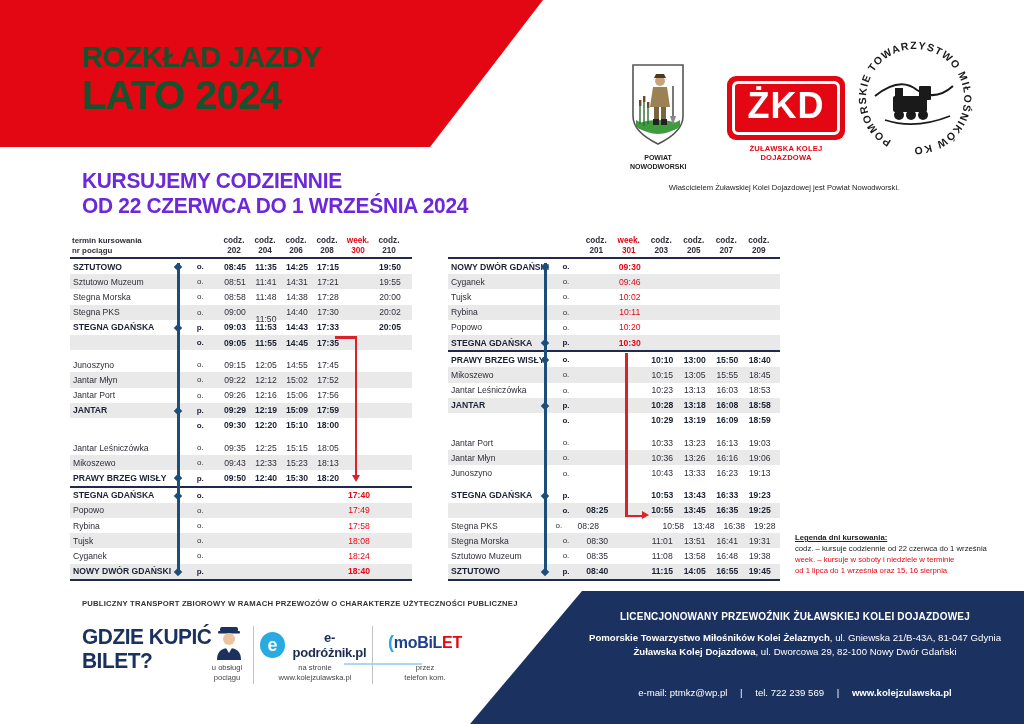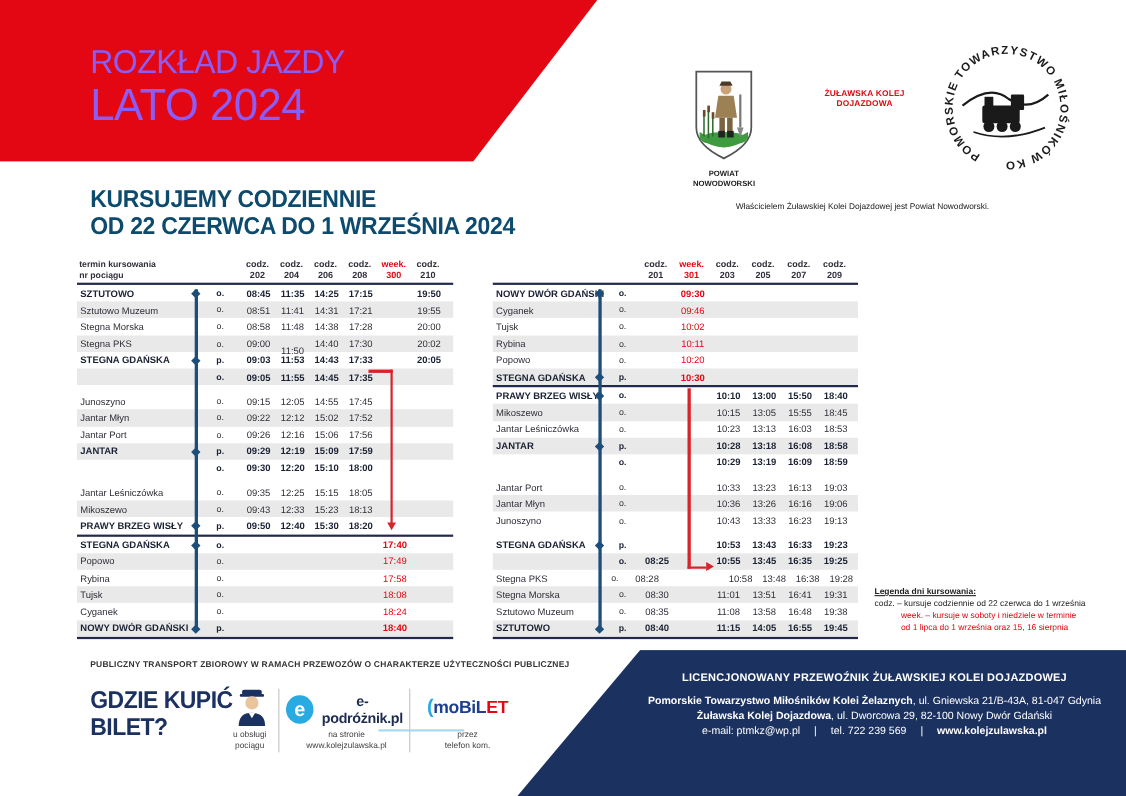--- a/index.html
+++ b/index.html
@@ -2,24 +2,24 @@
 <html><head>
 <meta charset="utf-8">
 <style>
   html,body{margin:0;padding:0;}
   body{font-family:"Liberation Sans",sans-serif;background:#fff;}
   #page{position:relative;width:1024px;height:724px;background:#ffffff;overflow:hidden;}
 
   
   .red-banner{position:absolute;left:0;top:0;width:560px;height:147px;background:#e30613;
     clip-path:polygon(0 0,543px 0,430px 147px,0 147px);}
-  .title-block{position:absolute;left:82px;top:40px;color:#8b5cf6;font-weight:400;letter-spacing:-0.5px;}
+  .title-block{position:absolute;left:82px;top:40px;color:#14532d;font-weight:700;letter-spacing:-0.5px;}
   .title-l1{font-size:30px;line-height:33px;transform:scaleX(.97);transform-origin:left;}
   .title-l2{font-size:41px;line-height:44px;transform:scaleX(.97);transform-origin:left;}
-  .subtitle-block{position:absolute;left:82px;top:169px;color:#0c4a6e;font-weight:700;letter-spacing:-0.3px;}
+  .subtitle-block{position:absolute;left:82px;top:169px;color:#6d28d9;font-weight:700;letter-spacing:-0.3px;}
   .sub-l1{font-size:22px;line-height:24px;transform:scaleX(.95);transform-origin:left;}
   .sub-l2{font-size:22px;line-height:25px;transform:scaleX(.95);transform-origin:left;}
 
   
   .logo-powiat{position:absolute;left:630px;top:64px;width:56px;text-align:center;}
   .logo-powiat .caption{font-size:7px;font-weight:700;color:#222;line-height:9px;margin-top:3px;}
   .logo-zkd{position:absolute;left:727px;top:76px;width:118px;text-align:center;}
   .zkd-box{position:relative;width:118px;height:64px;background:#e30613;border-radius:9px;}
   .zkd-inner{position:absolute;left:5px;top:5px;right:5px;bottom:5px;border:3px solid #fff;border-radius:6px;}
   .zkd-text{position:absolute;left:0;right:0;top:10px;color:#fff;font-size:36px;font-weight:700;letter-spacing:1px;line-height:40px;}
@@ -47,21 +47,21 @@
   .cell-t.wk{color:#e30613;}
   .blue-line{position:absolute;width:3px;background:#1d4e79;z-index:2;}
   .blue-node{position:absolute;width:6px;height:6px;background:#1d4e79;transform:rotate(45deg);z-index:3;}
   .red-seg{position:absolute;background:#d8232a;z-index:4;}
   .red-arrow-down{position:absolute;width:0;height:0;border-left:4.5px solid transparent;border-right:4.5px solid transparent;border-top:7px solid #d8232a;z-index:4;}
   .red-arrow-right{position:absolute;width:0;height:0;border-top:4.5px solid transparent;border-bottom:4.5px solid transparent;border-left:7px solid #d8232a;z-index:4;}
 
   
   .legend{position:absolute;left:795px;top:516px;width:226px;font-size:7.7px;line-height:11px;color:#222;}
   .legend .lg-title{font-weight:700;text-decoration:underline;margin-top:16px;}
-  .legend .red{color:#e30613;margin-left:24px;}
+  .legend .red{color:#e30613;}
 
   
   .pt-note{position:absolute;left:82px;top:599px;font-size:7.7px;font-weight:600;color:#333;letter-spacing:.2px;}
   .buy-title{position:absolute;left:82px;top:625px;font-size:22px;font-weight:700;color:#1b3160;line-height:24px;letter-spacing:-0.5px;transform:scaleX(.95);transform-origin:left;}
   .channel{position:absolute;text-align:center;font-size:7.6px;color:#444;line-height:9.5px;}
   .vdiv{position:absolute;width:1px;background:#c3c3c3;top:626px;height:58px;}
   .conductor{position:absolute;left:213px;top:624px;}
   .chan1{left:197px;top:663px;width:60px;}
   .epod{position:absolute;left:260px;top:630px;width:110px;text-align:center;}
   .epod-row{display:flex;align-items:center;justify-content:center;gap:4px;}
@@ -76,21 +76,21 @@
   .mob-et{color:#e30613;}
   .chan3{left:390px;top:663px;width:70px;}
 
   
   .navy-box{position:absolute;left:470px;top:591px;width:554px;height:133px;background:#1b3160;
     clip-path:polygon(112px 0,554px 0,554px 133px,0 133px);color:#fff;}
   .navy-text{position:absolute;left:110px;right:14px;top:20px;text-align:center;}
   .nv-l1{font-size:10px;font-weight:700;letter-spacing:.2px;}
   .nv-l23{font-size:9.6px;margin-top:9px;line-height:14px;}
   .nv-l23 b{font-weight:700;}
-  .nv-l4{font-size:9.6px;margin-top:0;}
+  .nv-l4{font-size:9.6px;margin-top:28px;}
   .nv-l4 .sep{margin:0 10px;}
   .nv-l4 b{font-weight:700;}
 </style>
 </head>
 <body>
 
 <div id="page">
 
   <div class="red-banner"></div>
   <div class="title-block">
@@ -125,20 +125,24 @@
       <line x1="43" y1="22" x2="43" y2="52" stroke="#777" stroke-width="2"></line>
       <path d="M40 52 h6 l-3 9 Z" fill="#888"></path>
     </svg>
     <div class="caption">
       <div>POWIAT</div>
       <div>NOWODWORSKI</div>
     </div>
   </div>
 
   <div class="logo-zkd">
+    <div class="zkd-box">
+      <div class="zkd-inner"></div>
+      <div class="zkd-text">ŻKD</div>
+    </div>
     <div class="zkd-caption">ŻUŁAWSKA KOLEJ DOJAZDOWA</div>
   </div>
 
   <div class="logo-ptmkz">
     <svg width="120" height="120" viewBox="0 0 120 120">
       <defs>
         <path id="circpath" d="M 60 109 A 49 49 0 1 1 60.1 109"></path>
       </defs>
       <text font-size="10.5" font-weight="bold" fill="#1a1a1a" letter-spacing="1.2" font-family="Liberation Sans, sans-serif">
         <textPath href="#circpath" startOffset="8%" id="ptmkz-text">POMORSKIE TOWARZYSTWO MIŁOŚNIKÓW KOLEI ŻELAZNYCH</textPath>

